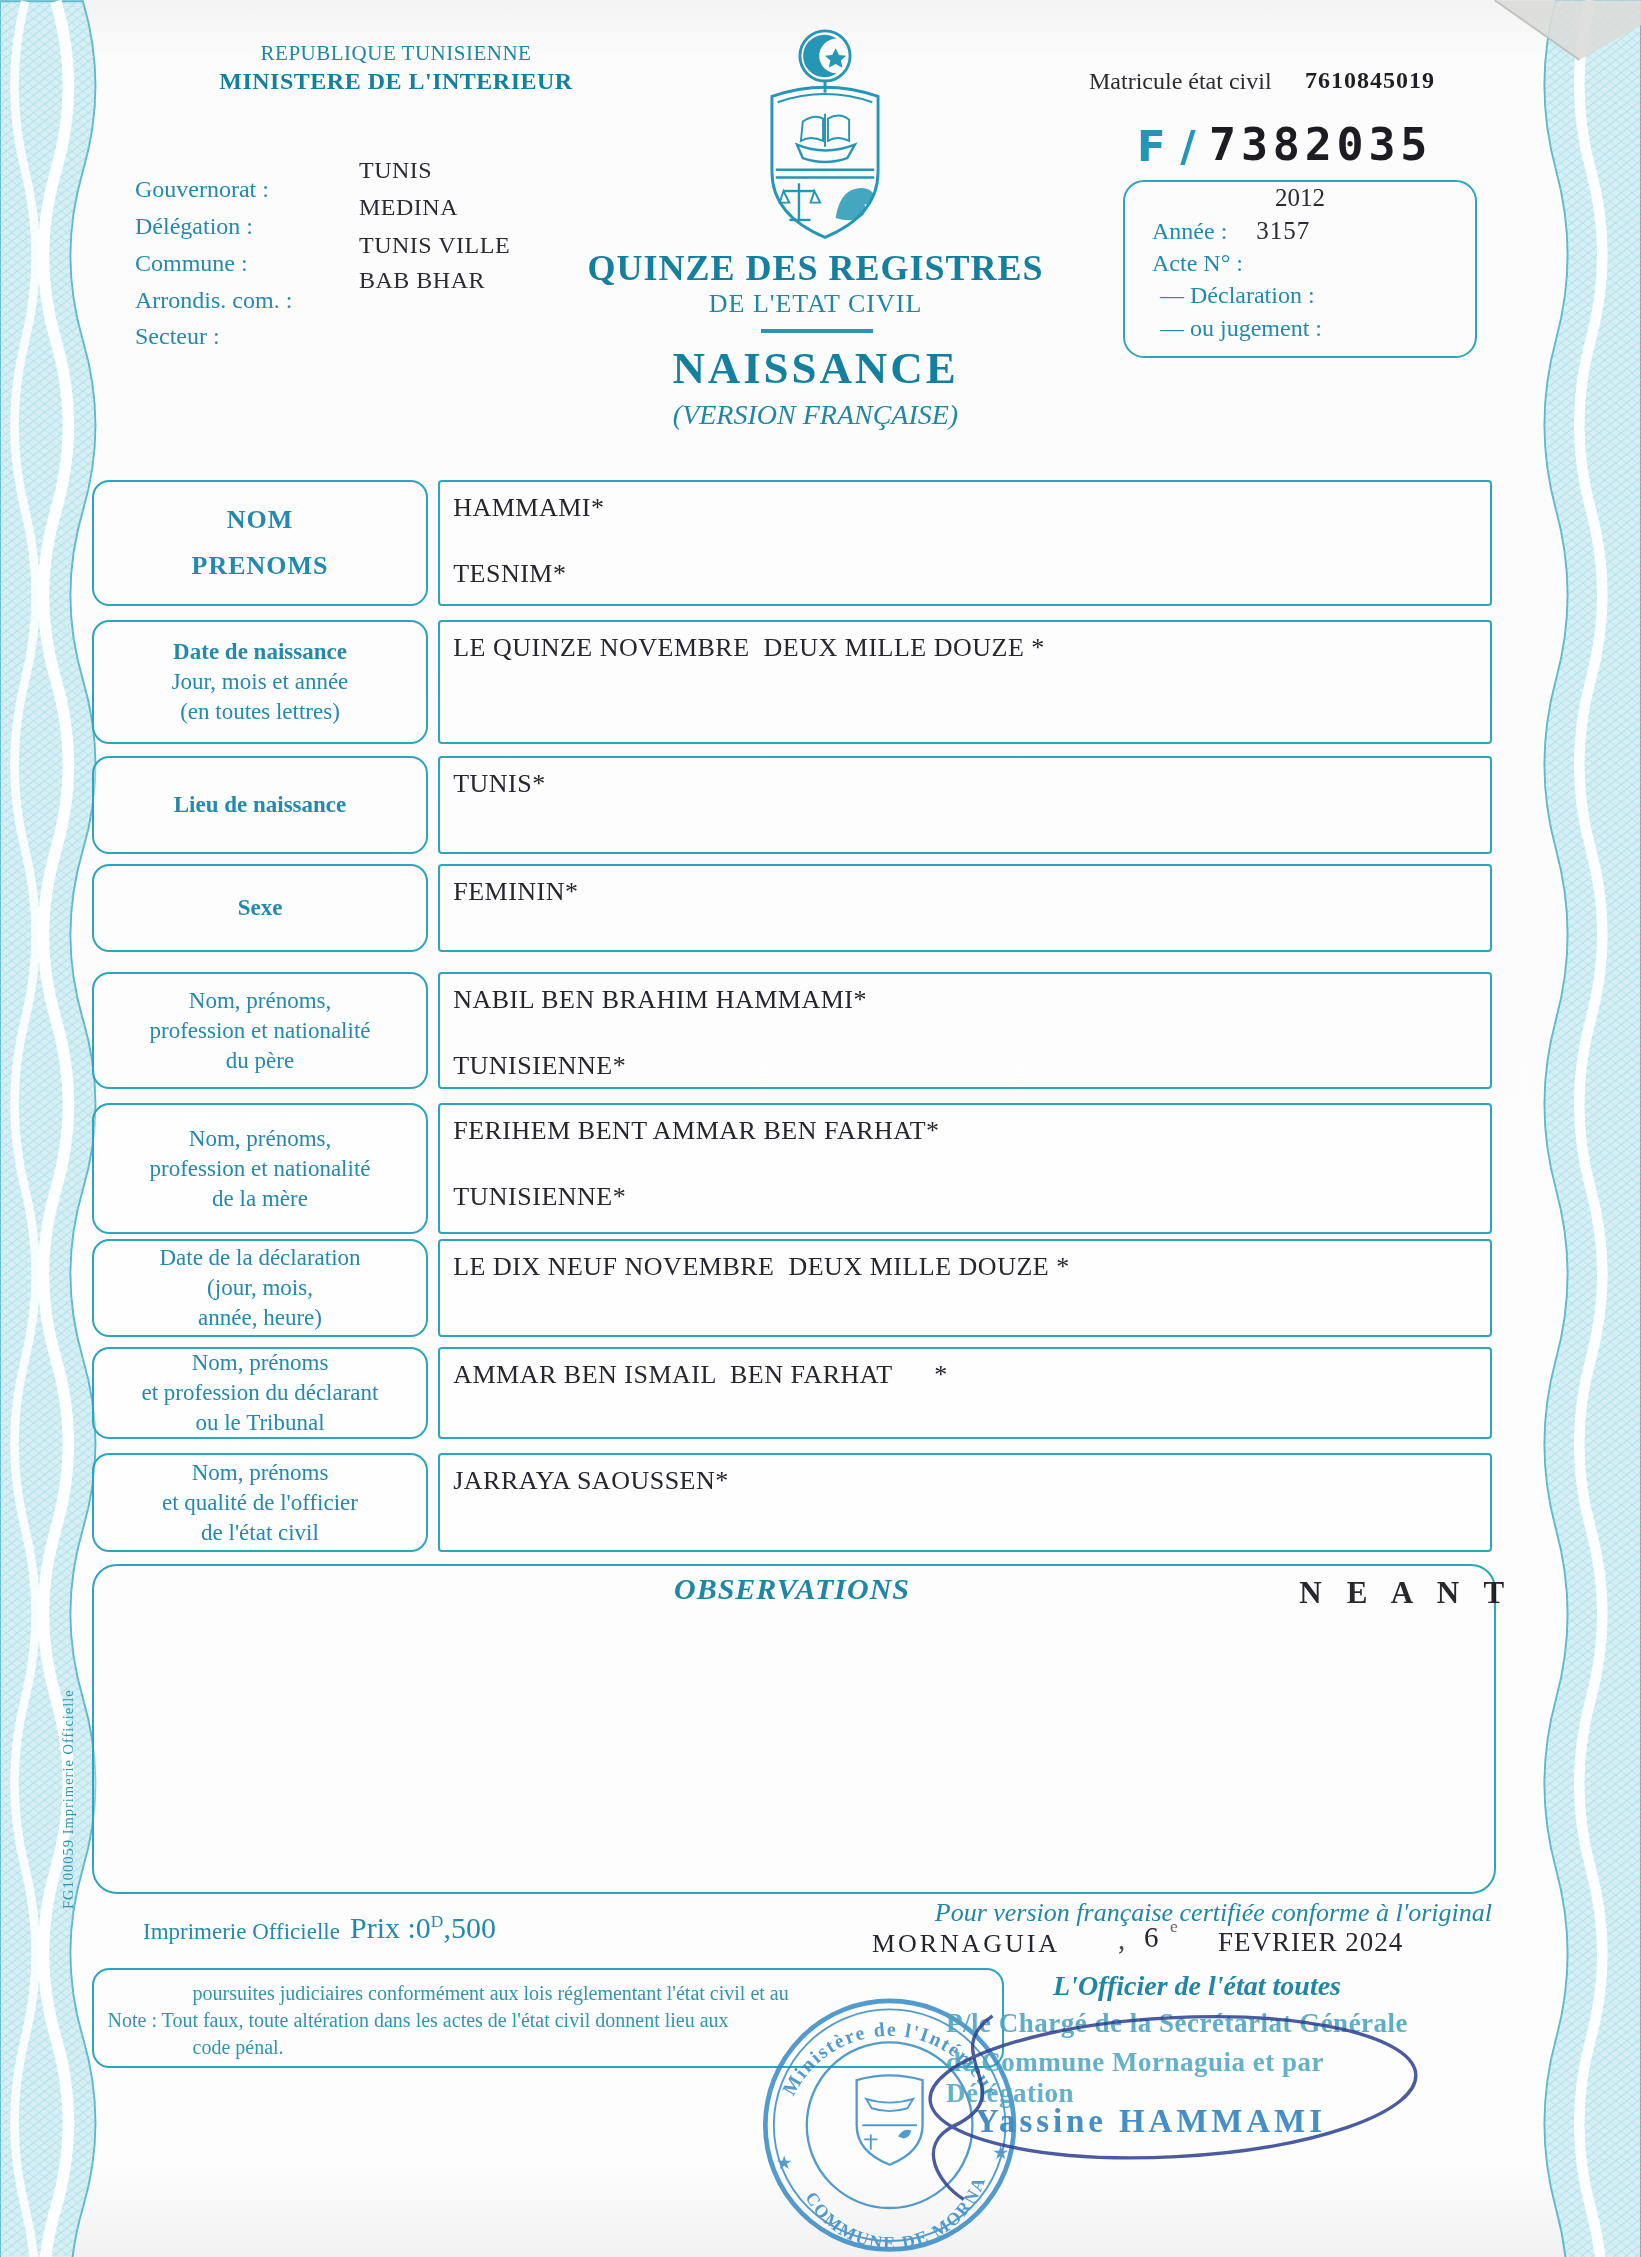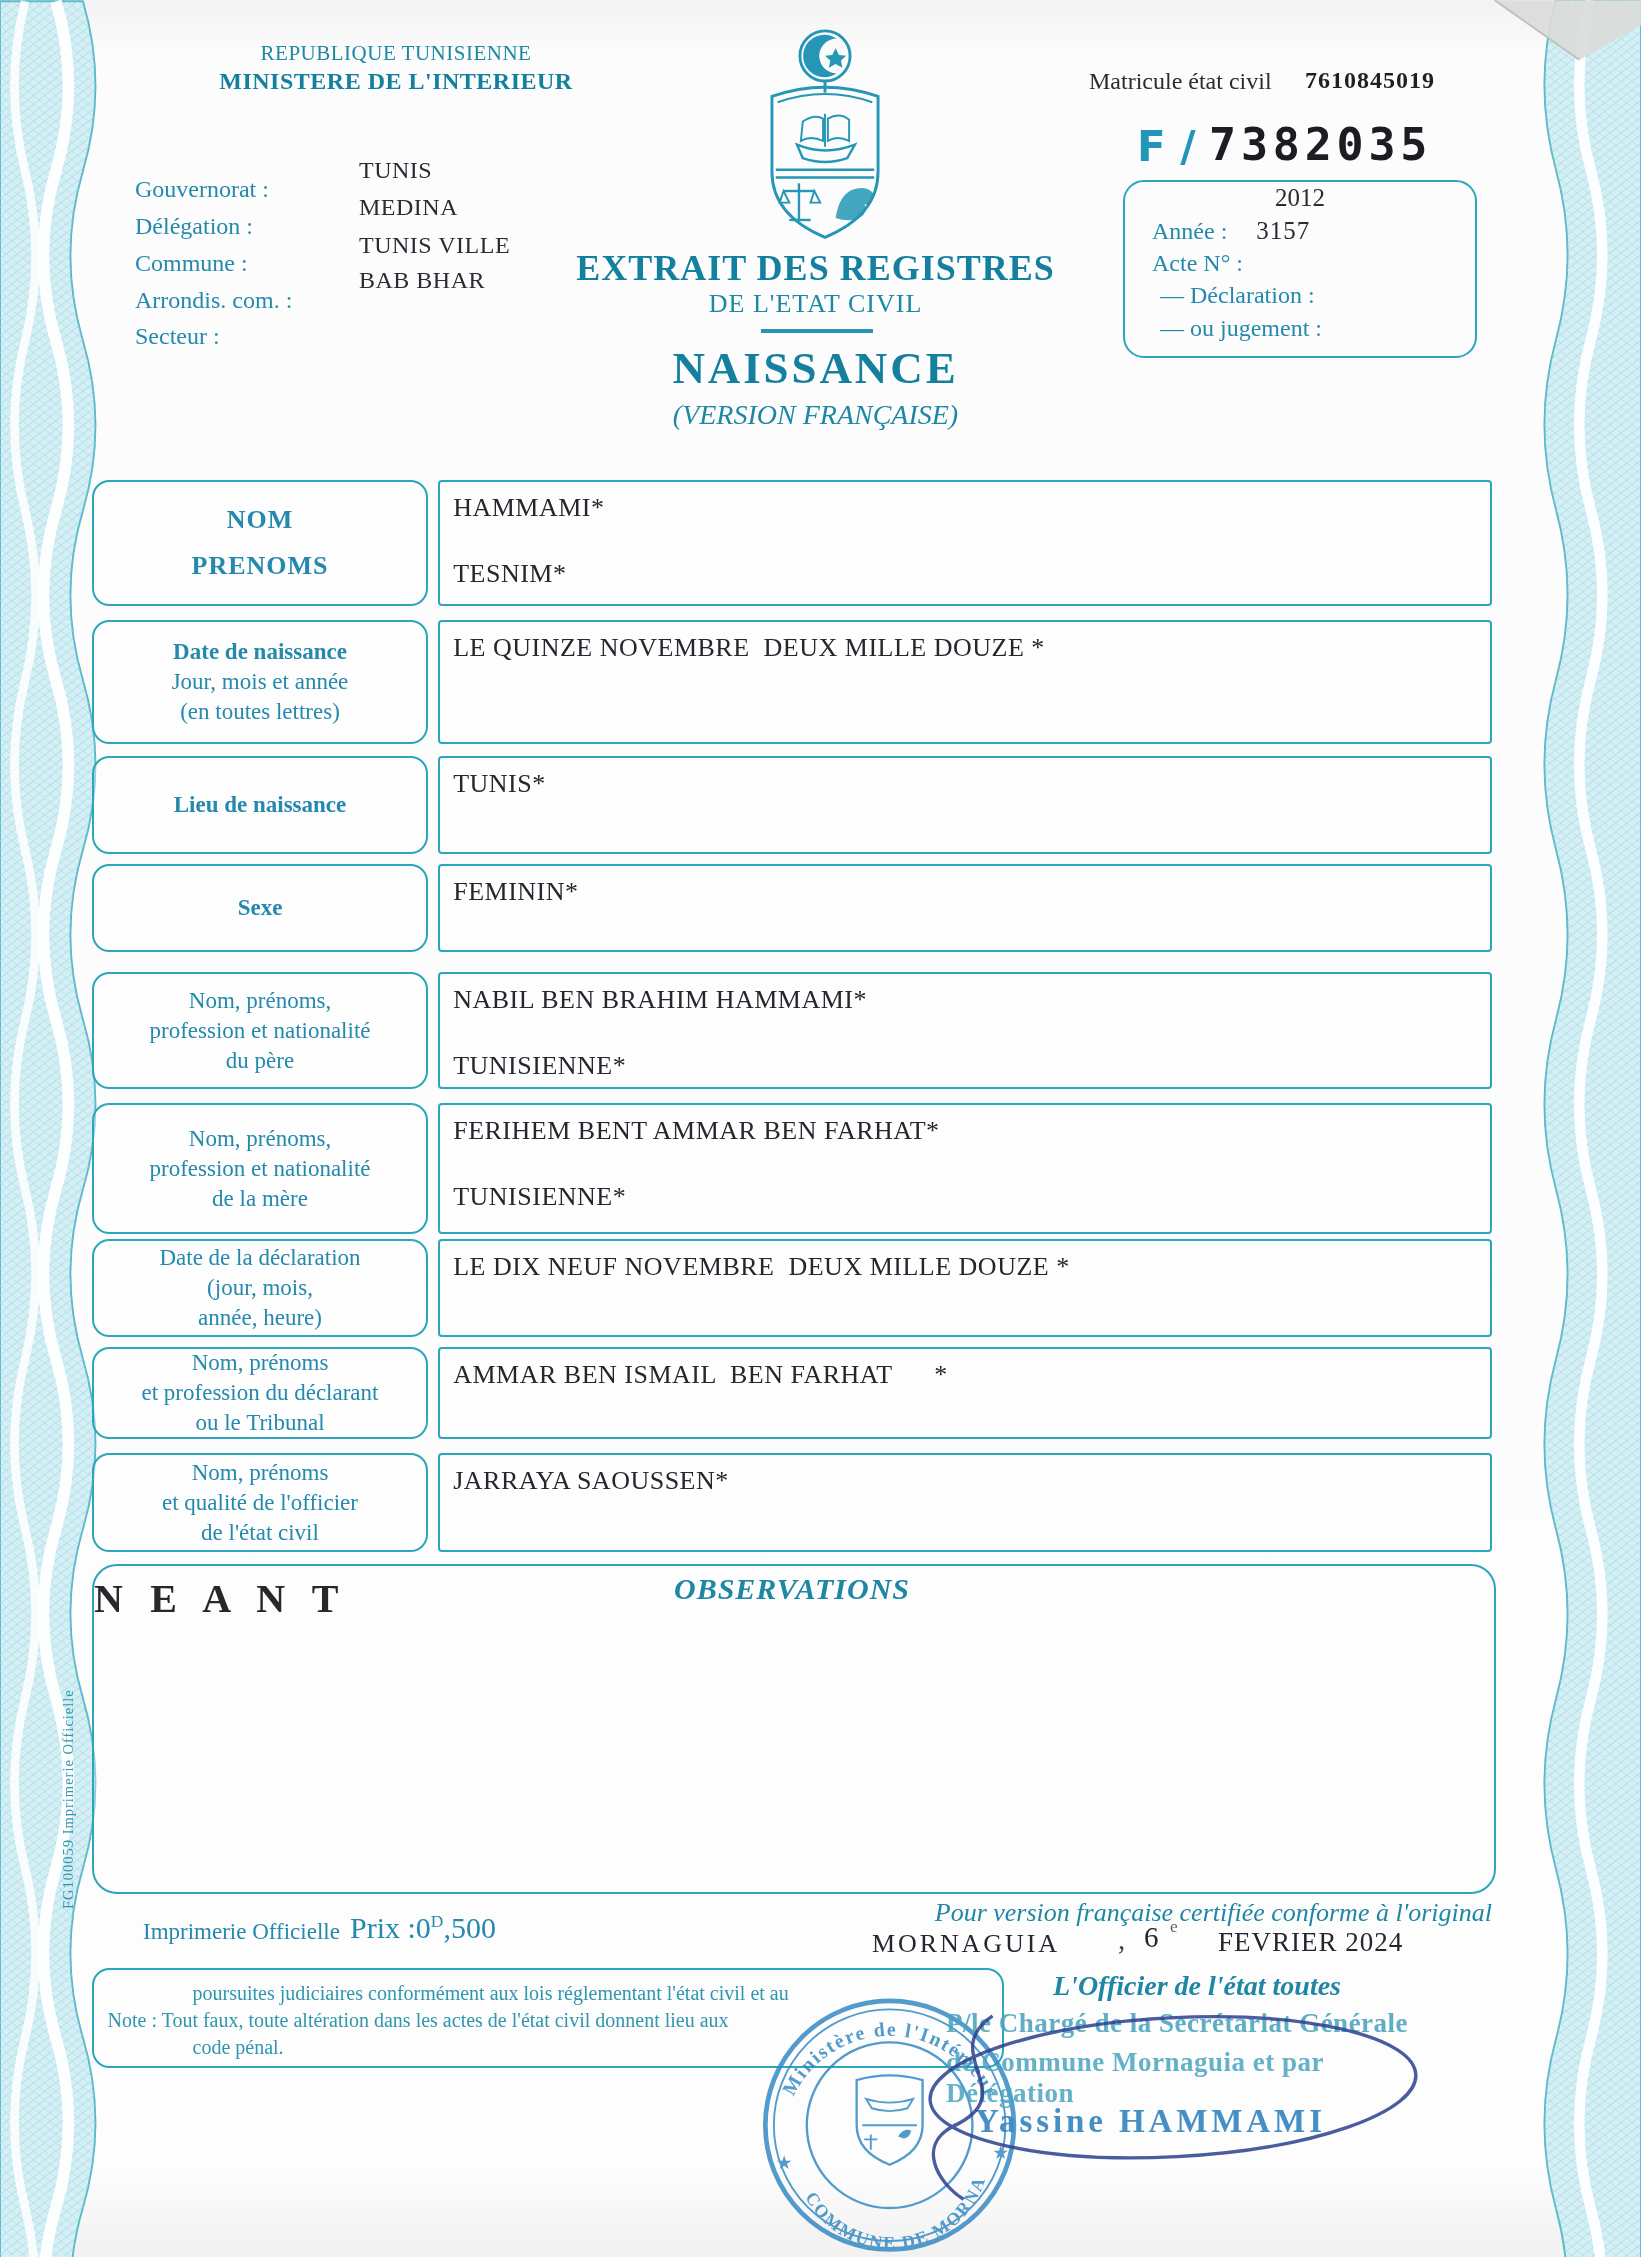--- a/index.html
+++ b/index.html
@@ -37,21 +37,21 @@
   .row{position:absolute;left:92px;width:1400px;display:flex;}
   .lbl{width:332px;border:2.9px solid var(--bteal);border-radius:17.4px;display:flex;flex-direction:column;align-items:center;justify-content:center;background:rgba(255,255,255,.35);}
   .ll{font-size:23px;color:#2589ad;line-height:30px;text-align:center;}
   .ll.big{font-size:26px;line-height:46px;letter-spacing:1px;}
   .val{margin-left:9.7px;flex:1;border:2.4px solid var(--bteal);border-radius:3.9px;padding:7.7px 7.7px 0 13.5px;display:flex;flex-direction:column;align-items:flex-start;background:rgba(255,255,255,.35);}
   .vl{font-size:26px;color:#26262e;line-height:35px;white-space:pre;letter-spacing:0.5px;}
   .vl.gap{margin-top:31px;}
   
   .obs-box{left:92px;top:1564px;width:1400px;height:326px;border:2.9px solid var(--bteal);border-radius:25px;background:rgba(255,255,255,.3);}
   .obs-head{left:92px;top:1572px;width:1400px;text-align:center;font-size:30px;font-weight:bold;font-style:italic;color:#1f86a6;letter-spacing:1px;}
-  .obs-neant{left:94px;top:1575px;width:1400px;text-align:left;font-size:40px;font-weight:bold;color:#17171d;letter-spacing:8.7px;opacity:.93;}
+  .obs-neant{left:113px;top:1575px;width:1400px;text-align:right;font-size:31px;font-weight:bold;color:#17171d;letter-spacing:8.7px;opacity:.93;}
   
   .imprimerie{left:143px;top:1919px;font-size:23px;color:#2589ad;}
   .prix{left:350px;top:1911px;font-size:30px;color:#2589ad;}
   .prix sup{font-size:17.4px;}
   .certif{left:869px;top:1898px;width:623px;text-align:right;font-size:26px;font-style:italic;color:#1f86a6;}
   .place{left:872px;top:1929px;font-size:26px;color:#26262e;letter-spacing:2.9px;}
   .datemark{left:1118px;top:1923px;font-size:29px;color:#44444c;}
   .day{left:1144px;top:1921px;font-size:29px;color:#26262e;}
   .daysup{left:1170px;top:1916px;font-size:17.4px;color:#3d3d46;opacity:.8;}
   .monthyear{left:1218px;top:1927px;font-size:27px;color:#26262e;letter-spacing:1px;}
@@ -156,21 +156,21 @@
     <div class="abs acte-year">2012</div>
     <div class="abs" style="left:27px;top:35px">
       <span class="acte-line">Année :</span>
       <span class="acte-val" style="margin-left:25px">3157</span>
     </div>
     <div class="abs acte-line" style="left:27px;top:68px">Acte N° :</div>
     <div class="abs acte-line" style="left:35px;top:100px">— Déclaration :</div>
     <div class="abs acte-line" style="left:35px;top:133px">— ou jugement :</div>
   </div>
 
-  <div class="abs title1">EXTRAIT DES REGISTRES</div>
+  <div class="abs title1">QUINZE DES REGISTRES</div>
   <div class="abs title2">DE L'ETAT CIVIL</div>
   <div class="abs title-rule"></div>
   <div class="abs title3">NAISSANCE</div>
   <div class="abs title4">(VERSION FRANÇAISE)</div>
 
   <div class="row" style="top:480px;height:126px">
     <div class="lbl">
       <span class="ll b big">NOM</span>
       <span class="ll b big">PRENOMS</span>
     </div>

